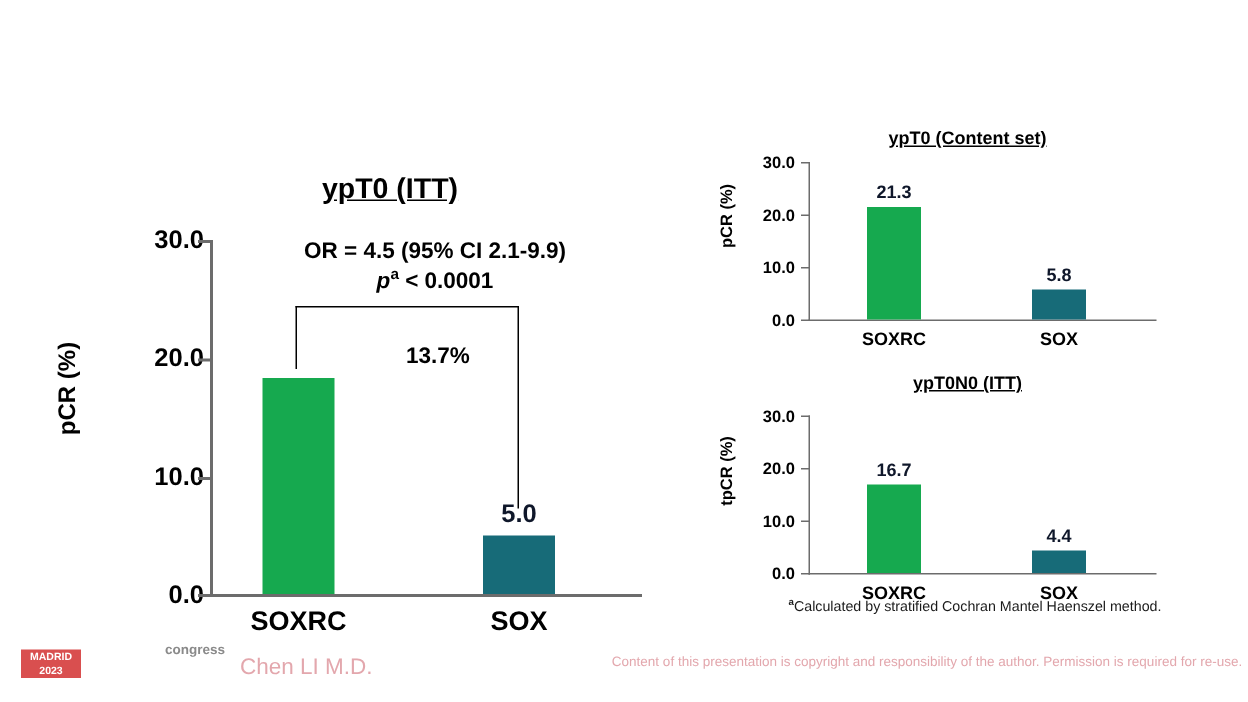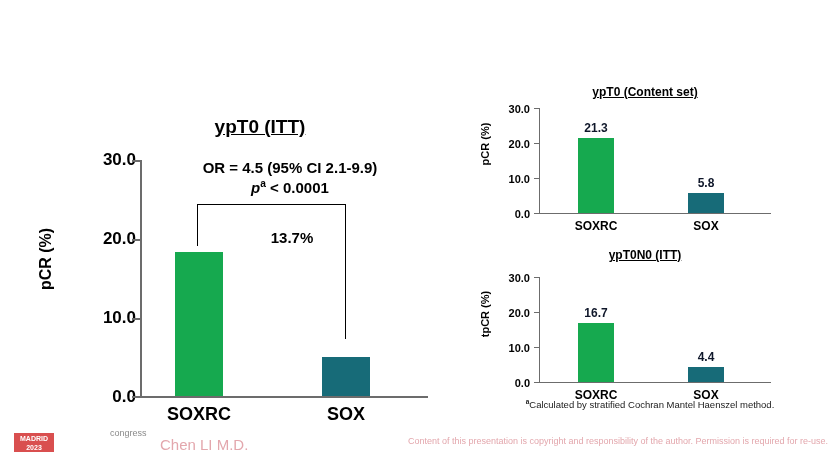--- a/index.html
+++ b/index.html
@@ -105,21 +105,21 @@
   .logo-esmo{
     position:absolute;left:44px;top:1px;font-size:22px;font-weight:bold;
     letter-spacing:-1px;line-height:26px;
   }
   .logo-e{color:#1f7a4d;}
   .logo-s{color:#7a1f3d;}
   .logo-m{color:#2b2b2b;}
   .logo-o{color:#c0392b;}
   .logo-congress{
     position:absolute;left:96px;top:0px;font-size:9px;color:#8a8a8a;
-    font-weight:normal;
+    font-weight:bold;
   }
 </style>
 </head>
 <body>
 
 <div class="slide">
 
 
   <div class="chart" id="chart-main">
 
@@ -145,20 +145,21 @@
 
     <div class="bracket-top" style="left:197px;top:186px;width:149px;"></div>
     <div class="bracket-left" style="left:197px;top:186px;height:42px;"></div>
     <div class="bracket-right" style="left:345px;top:186px;height:135px;"></div>
 
     <div class="stat-line" id="diff-value">13.7%</div>
 
     <div class="bar" style="left:175px;top:234px;width:48px;height:144px;background:#16a94f;"></div>
     <div class="bar" style="left:322px;top:339px;width:48px;height:39px;background:#176b78;"></div>
 
+    <div class="bar-value" style="left:306px;top:315px;width:80px;font-size:17px;">5.0</div>
 
     <div class="cat-label" style="left:149px;top:386px;width:100px;font-size:18px;">SOXRC</div>
     <div class="cat-label" style="left:296px;top:386px;width:100px;font-size:18px;">SOX</div>
   </div>
 
   <div class="chart chart-sm" id="chart-tr">
 
     <div class="chart-title" style="left:60px;top:5px;width:250px;">ypT0 (Content set)</div>
 
     <div class="yaxis-title" style="left:-5px;top:58px;width:60px;">pCR (%)</div>

